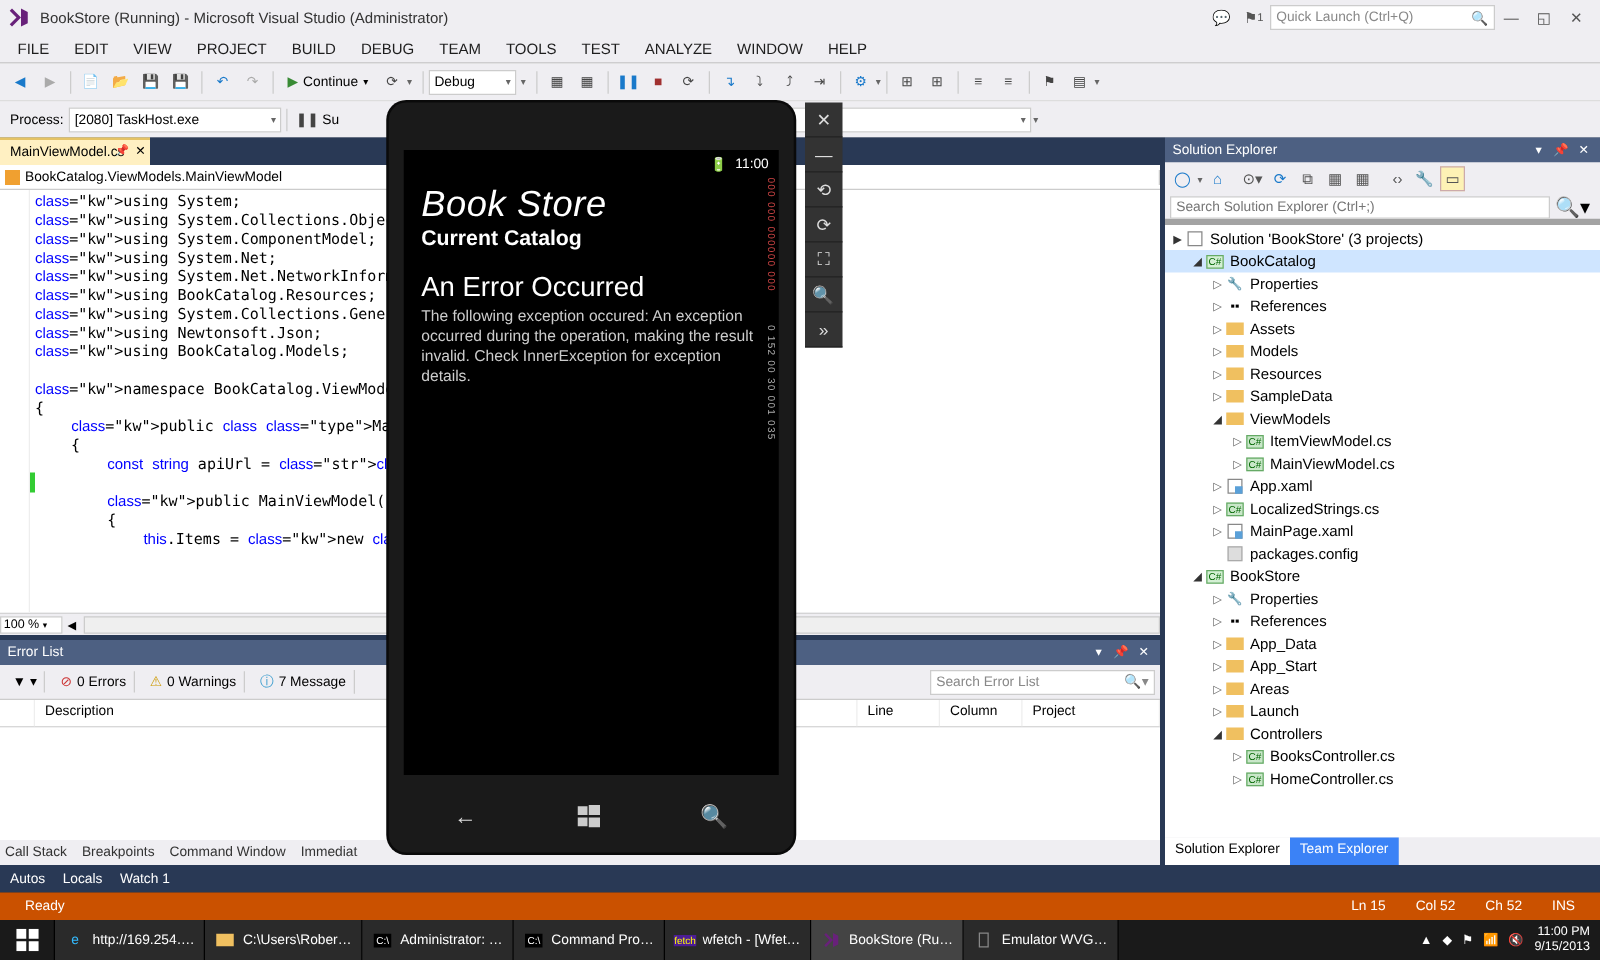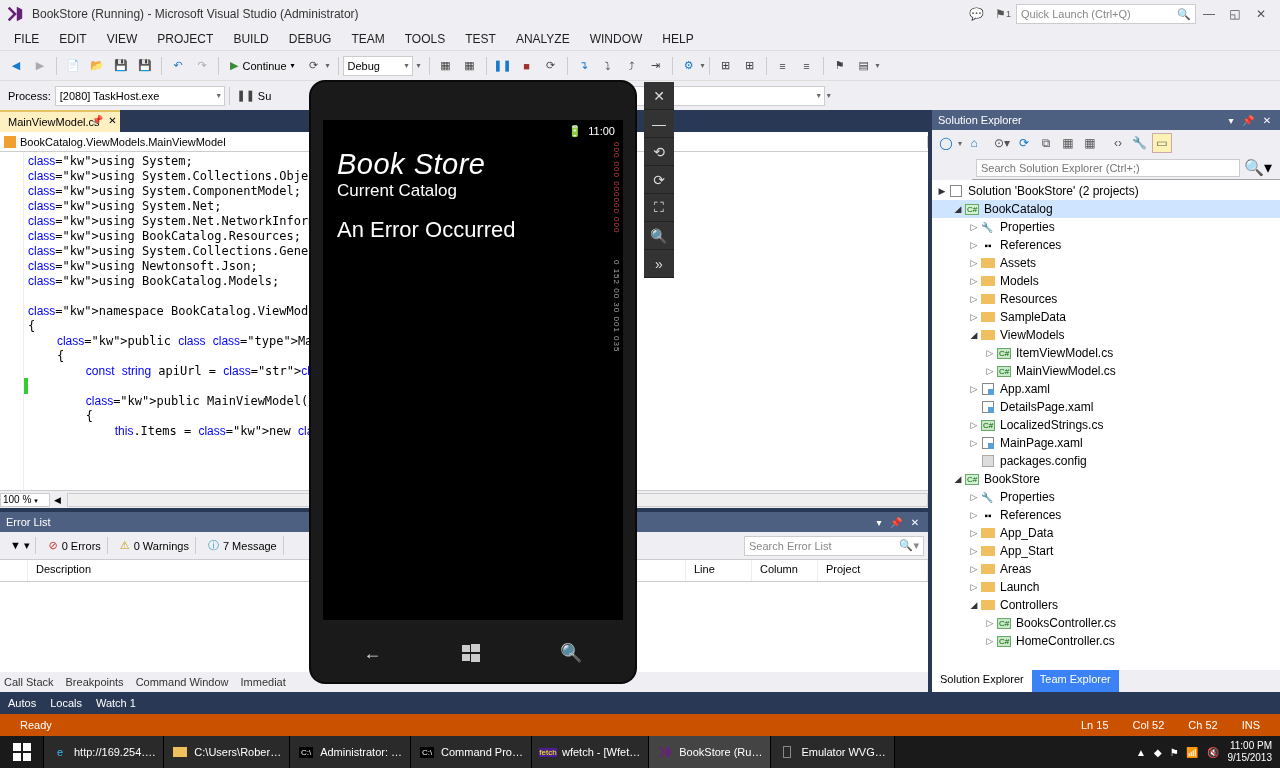--- a/index.html
+++ b/index.html
@@ -71,21 +71,21 @@
 .error-grid-header { height: 22px; background: #fff; border-bottom: 1px solid #ccc; display: flex; font-size: 11px; }
 .error-grid-header .col { padding: 3px 8px; border-right: 1px solid #eee; }
 .error-grid-body { flex: 1; background: #fff; }
 .bottom-tabs { height: 20px; background: #efeef2; display: flex; align-items: center; font-size: 11px; padding: 0 4px; gap: 12px; color: #333; }
 
 
 .right-col { width: 352px; background: #efeef2; display: flex; flex-direction: column; border-left: 4px solid #293955; }
 .se-toolbar { height: 26px; background: #efeef2; display: flex; align-items: center; padding: 0 4px; gap: 2px; }
 .se-toolbar .tb { width: 20px; height: 20px; display: flex; align-items: center; justify-content: center; font-size: 12px; color: #555; }
 .se-toolbar .tb.highlight{background:#fdf2b5;border:1px solid #caa;}
-.se-search { height: 24px; border-bottom: 1px solid #a3a3a3; display: flex; align-items: center; padding: 0 4px; margin-left: 40px; }
+.se-search { height: 24px; border-bottom: 5px solid #a3a3a3; display: flex; align-items: center; padding: 0 4px; }
 .se-search input { flex: 1; height: 18px; border: 1px solid #ccc; font-size: 11px; padding: 0 4px; color: #888; }
 .se-tree { flex: 1; background: #fff; overflow: auto; font-size: 12px; padding: 2px 0; }
 .tree-row { display: flex; align-items: center; height: 18px; white-space: nowrap; }
 .tree-row.selected { background: #cfe5ff; }
 .tree-row .arrow { width: 12px; text-align: center; font-size: 9px; color: #666; }
 .tree-row .arrow.open { color: #333; }
 .tree-row .ico { width: 16px; height: 14px; margin-right: 4px; display: inline-flex; align-items: center; justify-content: center; }
 .ico-folder { background: #f0c060; width: 14px; height: 10px; }
 .ico-cs-g{background:#c9e7c9;border:1px solid #6a6;font-size:8px;color:#060;padding:0 1px;}
 .ico-sln { width:12px;height:12px;border:1px solid #888;}
@@ -112,21 +112,21 @@
 .taskbar .start { width: 44px; justify-content: center; background: #1a1a1a; }
 .taskbar .tray { margin-left: auto; display: flex; align-items: center; gap: 8px; padding: 0 8px; font-size: 10px; }
 .taskbar .clock { text-align: right; line-height: 12px; }
 .tb-ico{width:16px;height:16px;display:flex;align-items:center;justify-content:center;flex:0 0 16px;}
 
 
 .phone { position: absolute; left: 311px; top: 82px; width: 324px; height: 600px; background: #1a1a1a; border-radius: 14px; z-index: 50; box-shadow: 0 0 0 2px #0a0a0a; }
 .phone .screen { position: absolute; left: 12px; top: 38px; width: 300px; height: 500px; background: #000; color: #fff; }
 .phone .pstatus { height: 22px; display: flex; justify-content: flex-end; align-items: center; padding: 0 8px; font-size: 11px; gap: 6px; }
 .phone .ptitle { font-size: 29px; font-weight: 300; padding: 6px 14px 0; letter-spacing: 0.5px; font-style: italic; }
-.phone .psub { font-size: 17px; font-weight: 400; padding: 0 14px 16px; }
+.phone .psub { font-size: 17px; font-weight: 700; padding: 0 14px 16px; }
 .phone .perr-h { font-size: 22px; font-weight: 300; padding: 0 14px 2px; }
 .phone .perr-b { font-size: 12.5px; font-weight: 300; padding: 0 14px; color: #ccc; line-height: 16px; }
 .phone .perf { position: absolute; right: 2px; top: 22px; font-size: 8px; color: #c44; writing-mode: vertical-rl; text-orientation: mixed; letter-spacing:1px;}
 .phone .perf2{color:#aaa;top:140px;}
 .phone .navbar { position: absolute; bottom: 10px; left: 12px; width: 300px; height: 38px; display: flex; justify-content: space-around; align-items: center; }
 .phone .navbtn { color: #ddd; font-size: 18px; }
 
 
 .emu-ctrl { position: absolute; left: 644px; top: 82px; width: 30px; background: #333; z-index: 50; display: flex; flex-direction: column; }
 .emu-ctrl .eb { width: 30px; height: 28px; display: flex; align-items: center; justify-content: center; color: #ddd; font-size: 14px; border-bottom:1px solid #222;}
@@ -356,21 +356,21 @@
     <div class="se-search">
       <input placeholder="Search Solution Explorer (Ctrl+;)" style="">
       <span style="padding:0 4px">🔍▾</span>
     </div>
     <div class="se-tree" id="se-tree">
         <div class="tree-row" style="padding-left: 4px;">
           <span class="arrow open">▶</span>
           <span class="ico">
             <span class="ico-sln"></span>
           </span>
-          <span>Solution 'BookStore' (2 projects)</span>
+          <span>Solution 'BookStore' (3 projects)</span>
         </div>
         <div class="tree-row selected" style="padding-left: 20px;">
           <span class="arrow open">◢</span>
           <span class="ico">
             <span class="ico-cs-g" style="background:#d4f0d4">C#</span>
           </span>
           <span>BookCatalog</span>
         </div>
         <div class="tree-row" style="padding-left: 36px;">
           <span class="arrow closed">▷</span>
@@ -434,27 +434,20 @@
             <span class="ico-cs-g">C#</span>
           </span>
           <span>MainViewModel.cs</span>
         </div>
         <div class="tree-row" style="padding-left: 36px;">
           <span class="arrow closed">▷</span>
           <span class="ico">
             <span class="ico-xaml"></span>
           </span>
           <span>App.xaml</span>
-        </div>
-        <div class="tree-row" style="padding-left: 36px;">
-          <span class="arrow none">&nbsp;</span>
-          <span class="ico">
-            <span class="ico-xaml"></span>
-          </span>
-          <span>DetailsPage.xaml</span>
         </div>
         <div class="tree-row" style="padding-left: 36px;">
           <span class="arrow closed">▷</span>
           <span class="ico">
             <span class="ico-cs-g">C#</span>
           </span>
           <span>LocalizedStrings.cs</span>
         </div>
         <div class="tree-row" style="padding-left: 36px;">
           <span class="arrow closed">▷</span>
@@ -633,20 +626,21 @@
 
 <div class="phone">
   <div class="screen">
     <div class="pstatus">
       <span>🔋</span>
       <span>11:00</span>
     </div>
     <div class="ptitle">Book Store</div>
     <div class="psub">Current Catalog</div>
     <div class="perr-h">An Error Occurred</div>
+    <div class="perr-b">The following exception occured: An exception occurred during the operation, making the result invalid.  Check InnerException for exception details.</div>
     <div class="perf">000 000 000000 000</div>
     <div class="perf perf2">0 152 00  30  001 035</div>
   </div>
   <div class="navbar">
     <span class="navbtn">←</span>
     <span class="navbtn">
       <svg width="18" height="18" viewBox="0 0 18 18">
           <rect x="0" y="1" width="8" height="7" fill="#ccc"></rect>
           <rect x="9" y="0" width="9" height="8" fill="#ccc"></rect>
           <rect x="0" y="10" width="8" height="7" fill="#ccc"></rect>

